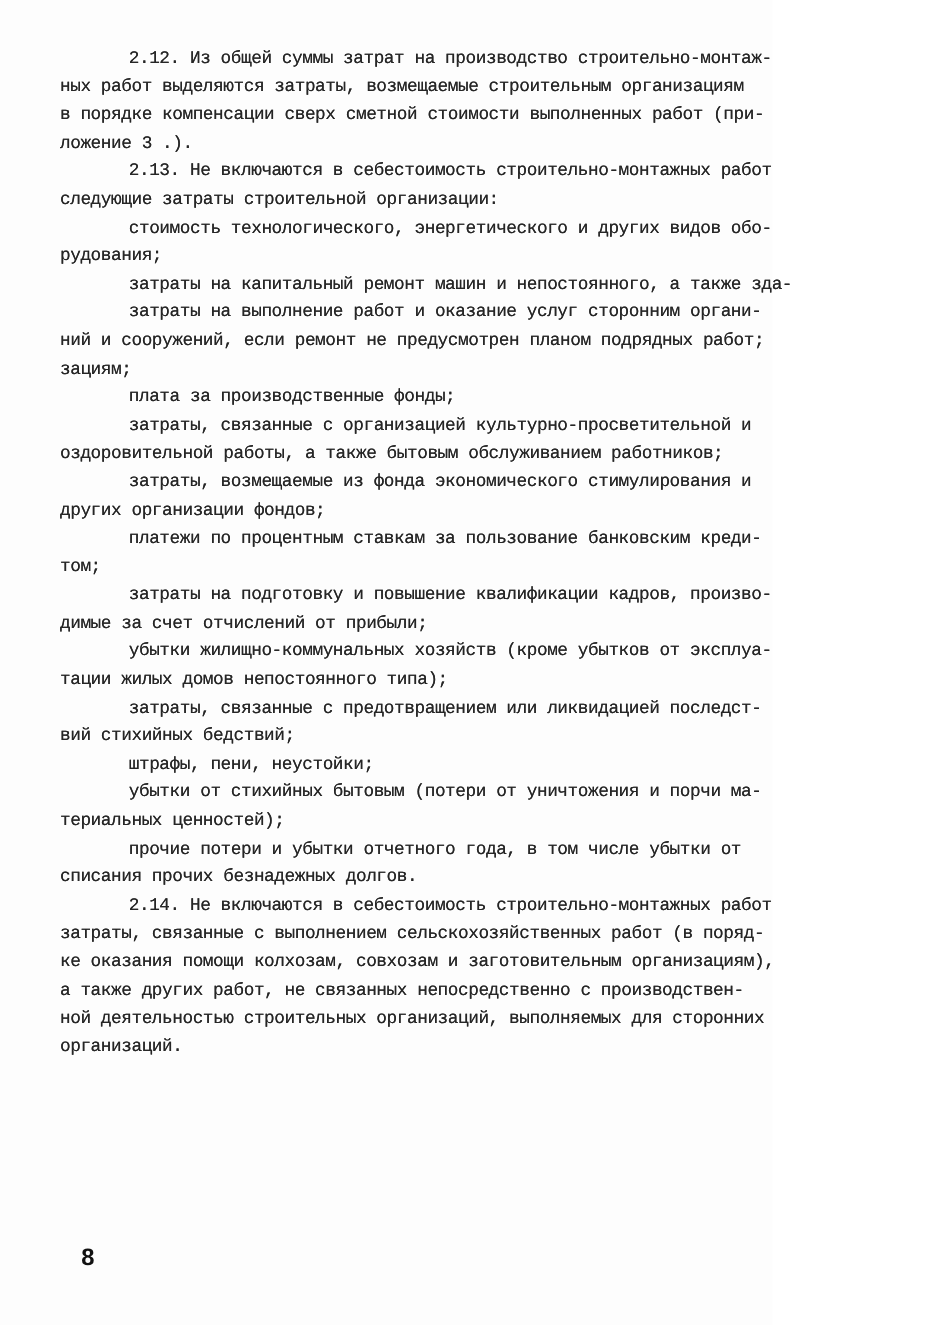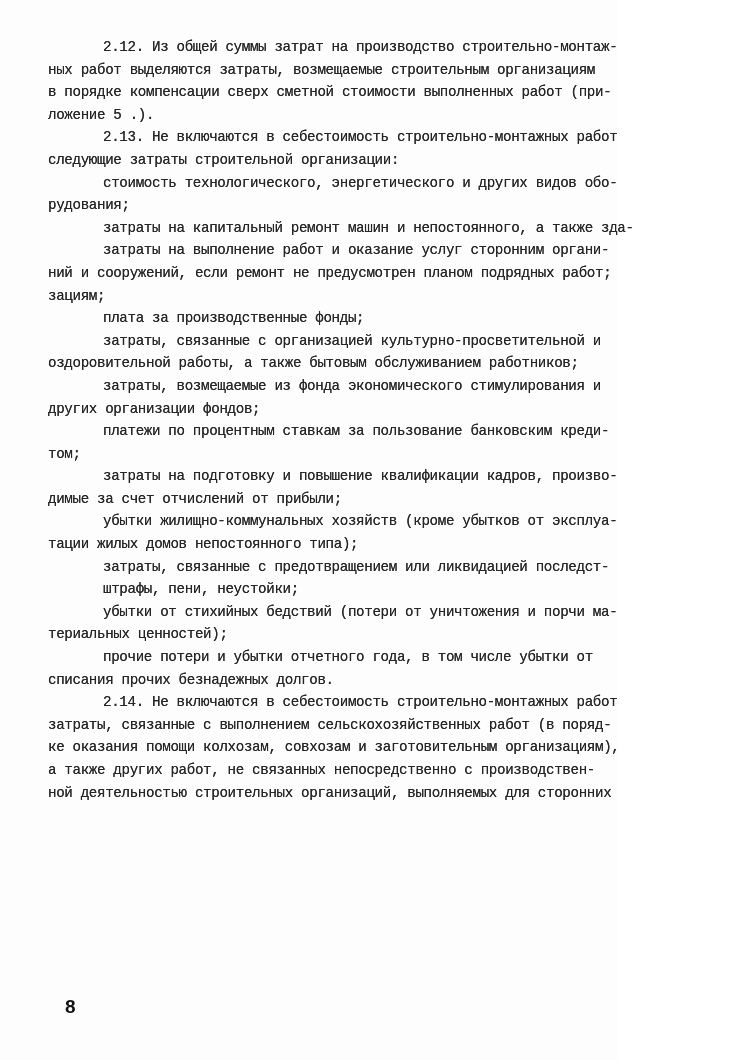--- a/index.html
+++ b/index.html
@@ -52,47 +52,49 @@
     }
   </style>
 </head>
 <body>
 
 <div class="page">
   <div class="text-block">
     <span class="line indent">2.12. Из общей суммы затрат на производство строительно-монтаж-</span>
     <span class="line">ных работ выделяются затраты, возмещаемые строительным организациям</span>
     <span class="line">в порядке компенсации сверх сметной стоимости выполненных работ (при-</span>
-    <span class="line">ложение 5 .).</span>
+    <span class="line">ложение 3 .).</span>
     <span class="line indent">2.13. Не включаются в себестоимость строительно-монтажных работ</span>
     <span class="line">следующие затраты строительной организации:</span>
     <span class="line indent">стоимость технологического, энергетического и других видов обо-</span>
     <span class="line">рудования;</span>
     <span class="line indent">затраты на капитальный ремонт машин и непостоянного, а также зда-</span>
     <span class="line indent">затраты на выполнение работ и оказание услуг сторонним органи-</span>
     <span class="line">ний и сооружений, если ремонт не предусмотрен планом подрядных работ;</span>
     <span class="line">зациям;</span>
     <span class="line indent">плата за производственные фонды;</span>
     <span class="line indent">затраты, связанные с организацией культурно-просветительной и</span>
     <span class="line">оздоровительной работы, а также бытовым обслуживанием работников;</span>
     <span class="line indent">затраты, возмещаемые из фонда экономического стимулирования и</span>
     <span class="line">других организации фондов;</span>
     <span class="line indent">платежи по процентным ставкам за пользование банковским креди-</span>
     <span class="line">том;</span>
     <span class="line indent">затраты на подготовку и повышение квалификации кадров, произво-</span>
     <span class="line">димые за счет отчислений от прибыли;</span>
     <span class="line indent">убытки жилищно-коммунальных хозяйств (кроме убытков от эксплуа-</span>
     <span class="line">тации жилых домов непостоянного типа);</span>
     <span class="line indent">затраты, связанные с предотвращением или ликвидацией последст-</span>
+    <span class="line">вий стихийных бедствий;</span>
     <span class="line indent">штрафы, пени, неустойки;</span>
-    <span class="line indent">убытки от стихийных бедствий (потери от уничтожения и порчи ма-</span>
+    <span class="line indent">убытки от стихийных бытовым (потери от уничтожения и порчи ма-</span>
     <span class="line">териальных ценностей);</span>
     <span class="line indent">прочие потери и убытки отчетного года, в том числе убытки от</span>
     <span class="line">списания прочих безнадежных долгов.</span>
     <span class="line indent">2.14. Не включаются в себестоимость строительно-монтажных работ</span>
     <span class="line">затраты, связанные с выполнением сельскохозяйственных работ (в поряд-</span>
     <span class="line">ке оказания помощи колхозам, совхозам и заготовительным организациям),</span>
     <span class="line">а также других работ, не связанных непосредственно с производствен-</span>
     <span class="line">ной деятельностью строительных организаций, выполняемых для сторонних</span>
+    <span class="line">организаций.</span>
   </div>
 
   <div class="page-number">8</div>
 </div>
 
 </body></html>

